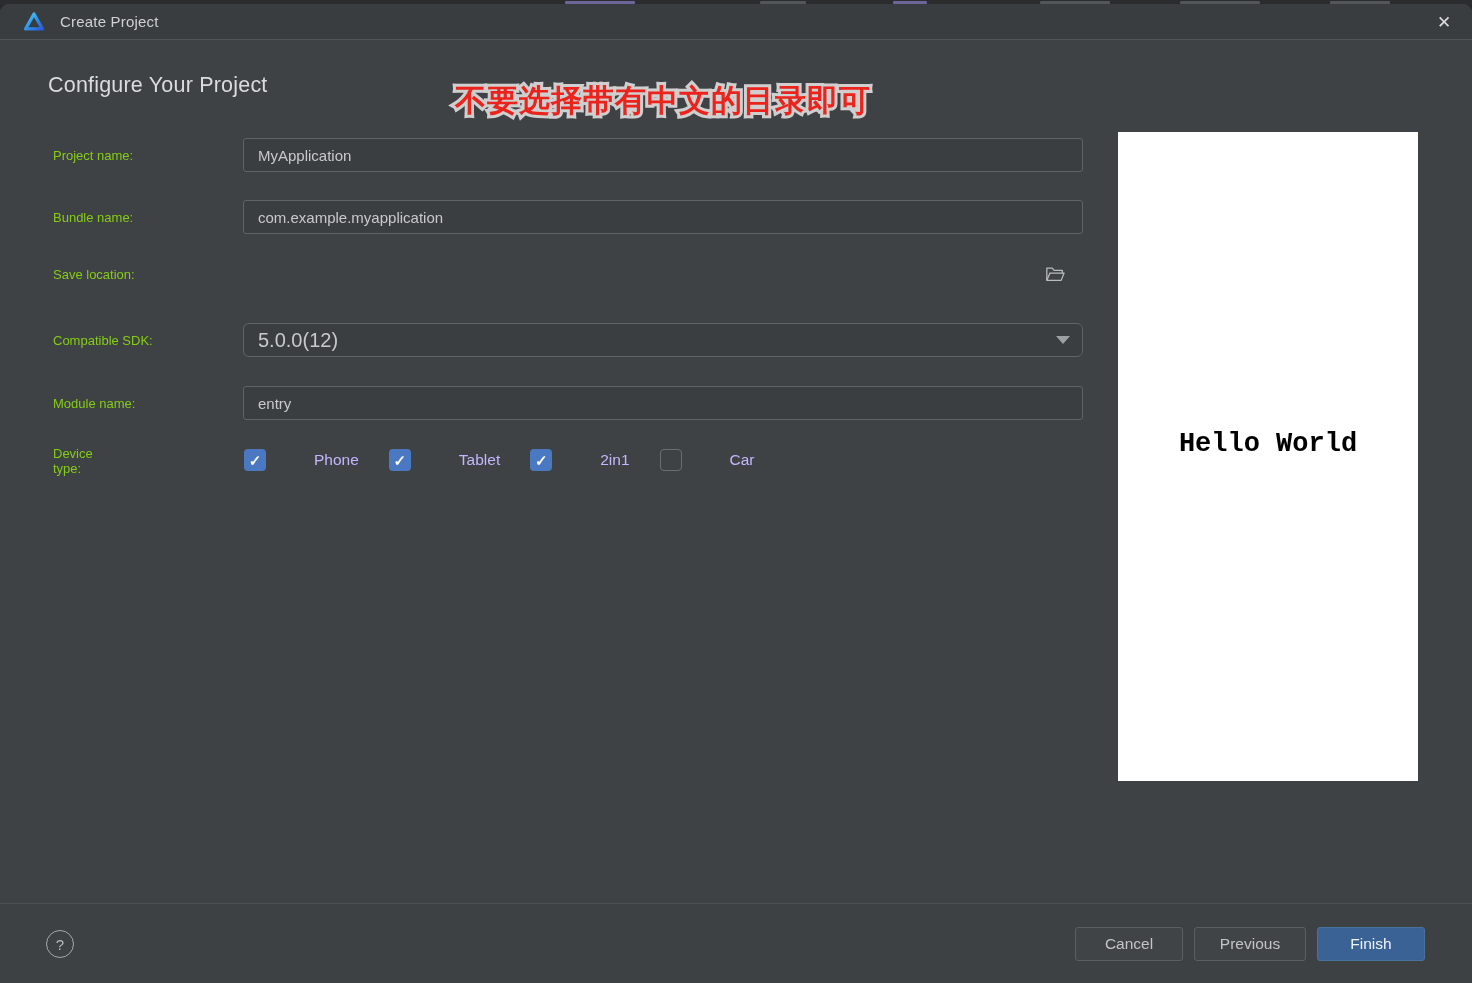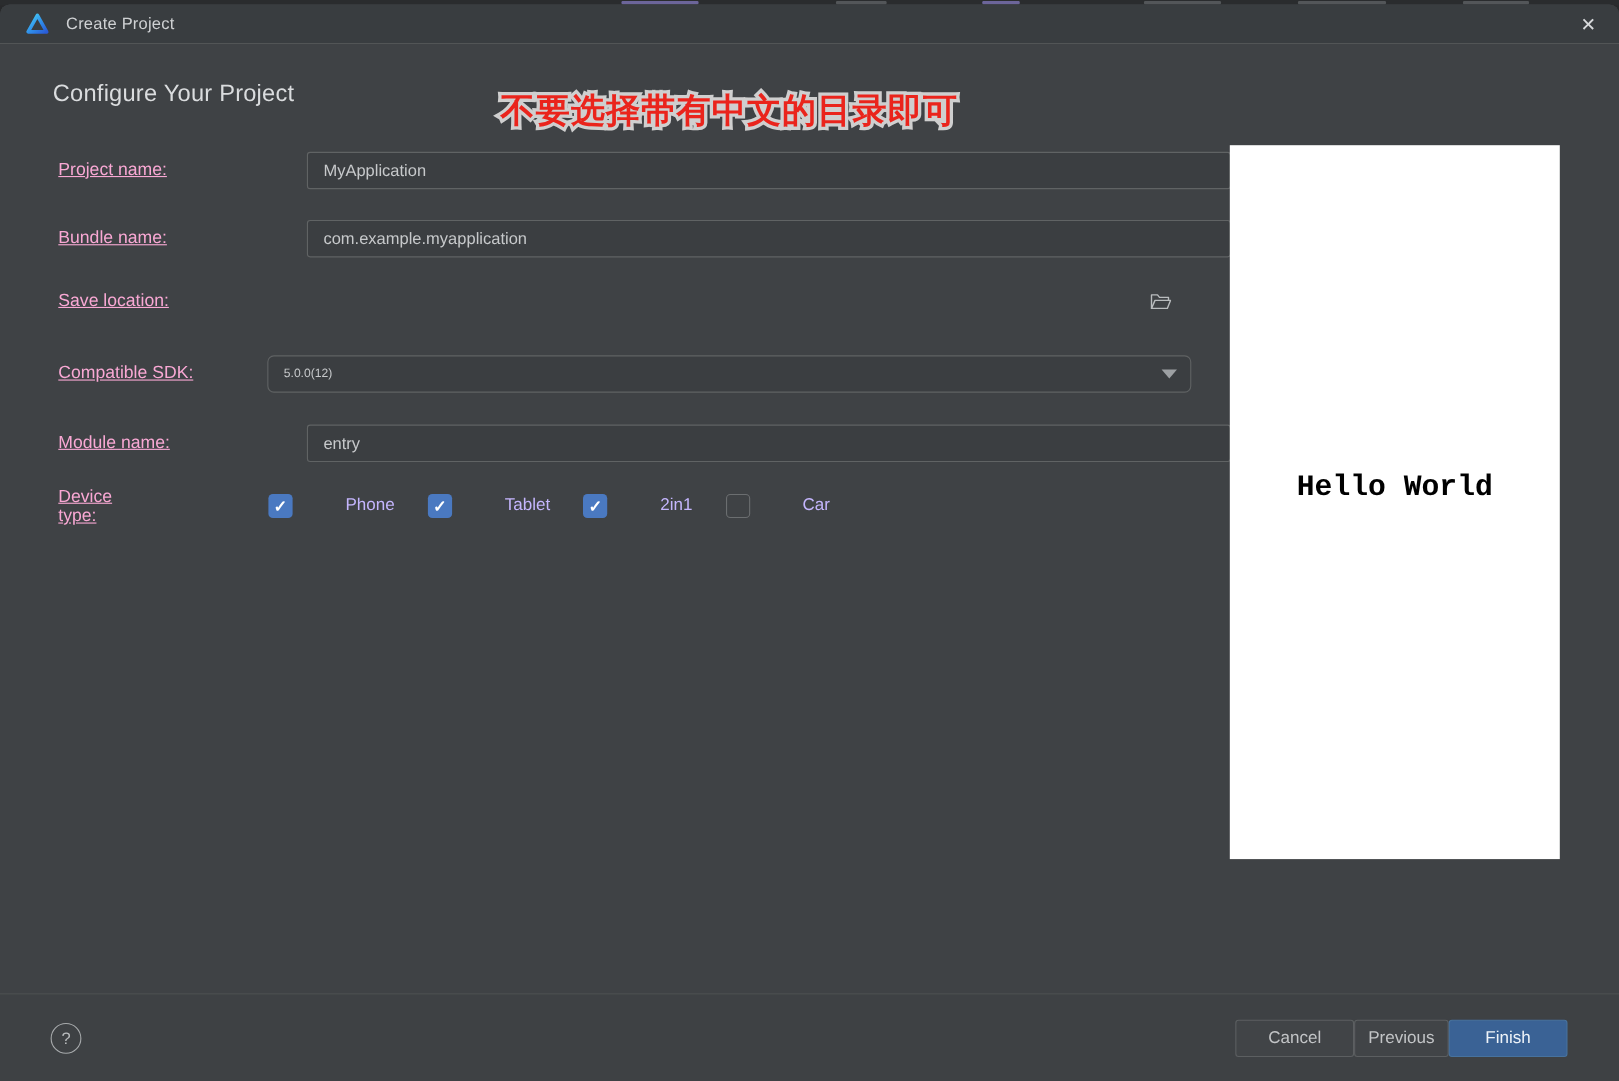--- a/index.html
+++ b/index.html
@@ -26,31 +26,31 @@
   .content { position:relative; flex:1; }
   .heading { position:absolute; left:48px; top:33px; color:#dadcde; font-size:21.5px; font-weight:400; letter-spacing:.2px; }
 
   .annotation { position:absolute; left:455px; top:40px; height:36px; font-weight:bold;
                 font-size:31px; letter-spacing:1px; white-space:nowrap; }
   .annotation .stroke { position:absolute; left:0; top:0; -webkit-text-stroke:6px #cfcfcf; color:#cfcfcf; }
   .annotation .fill { position:relative; color:#ea241c; }
 
   .form-row { position:absolute; left:0; width:1083px; height:34px; }
   .field-label { position:absolute; left:53px; top:50%; transform:translateY(-50%);
-                 color:#f9a8d4; font-size:16px;text-decoration:underline; }
+                 color:#84cc16; font-size:13px; }
   .field-input { position:absolute; left:243px; top:0; width:840px; height:34px;
                  background:#3b3e41; border:1px solid #606364; border-radius:3px;
                  color:#c7c9cb; font-size:15px; padding:0 40px 0 14px; outline:none;
-                 font-family:"Liberation Sans", sans-serif;margin-left:36px; }
+                 font-family:"Liberation Sans", sans-serif; }
   .input-icon-btn { position:absolute; right:10px; top:50%; transform:translateY(-50%);
                     width:24px; height:24px; display:flex; align-items:center; justify-content:center; }
 
   .select-box { position:absolute; left:243px; top:0; width:840px; height:34px;
                 background:#3b3e41; border:1px solid #606364; border-radius:6px;
-                display:flex; align-items:center; padding:0 14px; color:#c7c9cb; font-size:11px; }
+                display:flex; align-items:center; padding:0 14px; color:#c7c9cb; font-size:20px; }
   .select-arrow { position:absolute; right:12px; top:50%; transform:translateY(-50%);
                   width:0; height:0; border-left:7px solid transparent; border-right:7px solid transparent;
                   border-top:8px solid #9da0a3; }
 
   .device-row { position:absolute; left:0; top:409px; height:24px; }
   .device-options { position:absolute; left:244px; top:0; display:flex; gap:30px; align-items:center; }
   .device-option { display:flex; align-items:center; gap:12px; }
   .checkbox { width:22px; height:22px; border-radius:4px; background:#4a79c1;
               display:flex; align-items:center; justify-content:center; }
   .checkbox .checkmark { color:#fff; font-size:15px; font-weight:bold; line-height:1; }
@@ -64,25 +64,25 @@
                   font-family:Liberation Mono, monospace; font-weight:bold; font-size:27px; }
   .preview-caption { position:absolute; left:1118px; top:757px; width:300px; text-align:center;
                      color:#aeb1b4; font-size:18.5px; }
 
   
   .footer { height:80px; background:#3e4144; border-top:1px solid #4d5052;
             display:flex; align-items:center; position:relative; }
   .help-btn { position:absolute; left:46px; top:26px; width:28px; height:28px; border-radius:50%;
               border:1.7px solid #a7aaac; color:#b8bbbd; display:flex; align-items:center;
               justify-content:center; font-size:15px; }
-  .footer-buttons { position:absolute; right:47px; top:23px; display:flex; }
+  .footer-buttons { position:absolute; right:47px; top:23px; display:flex; gap:11px; }
   .btn { height:34px; border-radius:3px; font-size:15.5px; display:flex; align-items:center;
          justify-content:center; font-family:"Liberation Sans", sans-serif; }
   .btn-secondary { width:108px; background:#414447; border:1px solid #5c5f61; color:#c2c4c6; }
-  .btn-previous { width:86px; }
+  .btn-previous { width:112px; }
   .btn-primary { width:108px; background:#3a6295; border:1px solid #47729e; color:#eef3f8; }
 </style>
 </head>
 <body>
 
 <div class="top-edge">
   <div class="speck" style="left:565px; width:70px; background:#7d74b5;"></div>
   <div class="speck" style="left:893px; width:34px; background:#7d74b5;"></div>
   <div class="speck" style="left:760px; width:46px; background:#5e6164;"></div>
   <div class="speck" style="left:1040px; width:70px; background:#5e6164;"></div>

